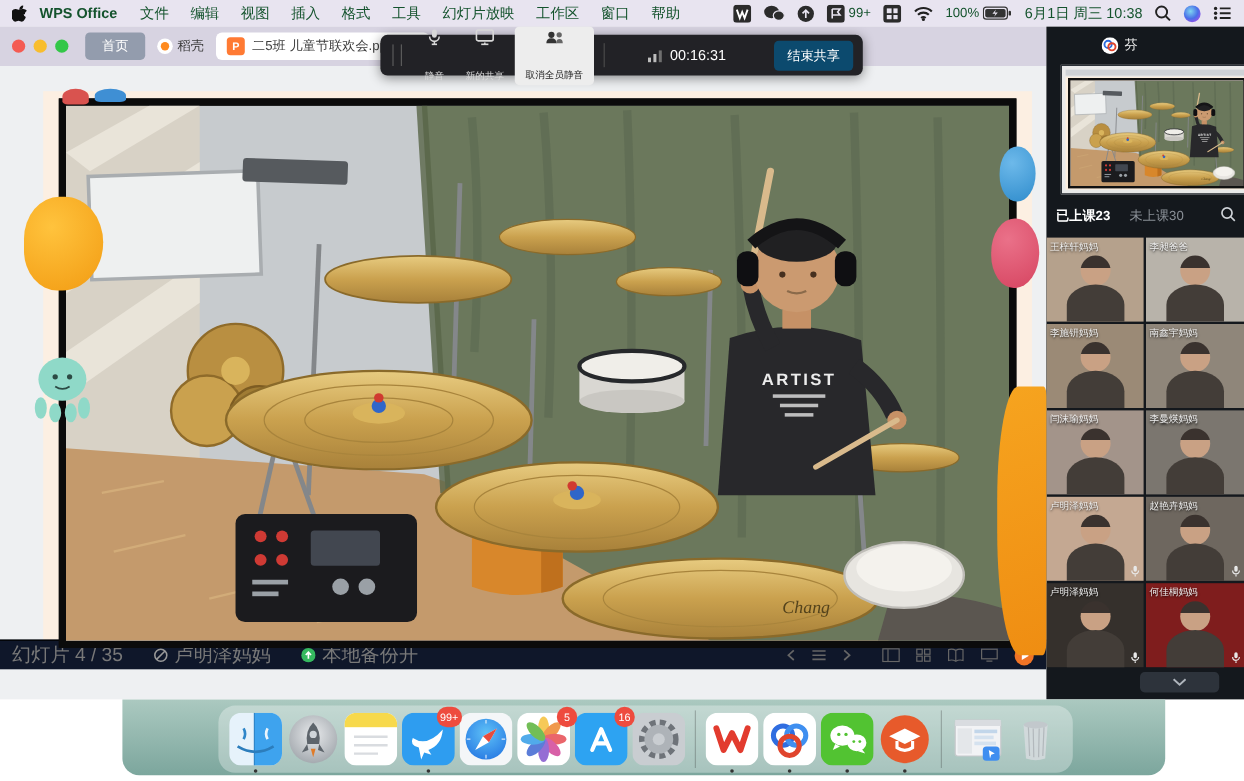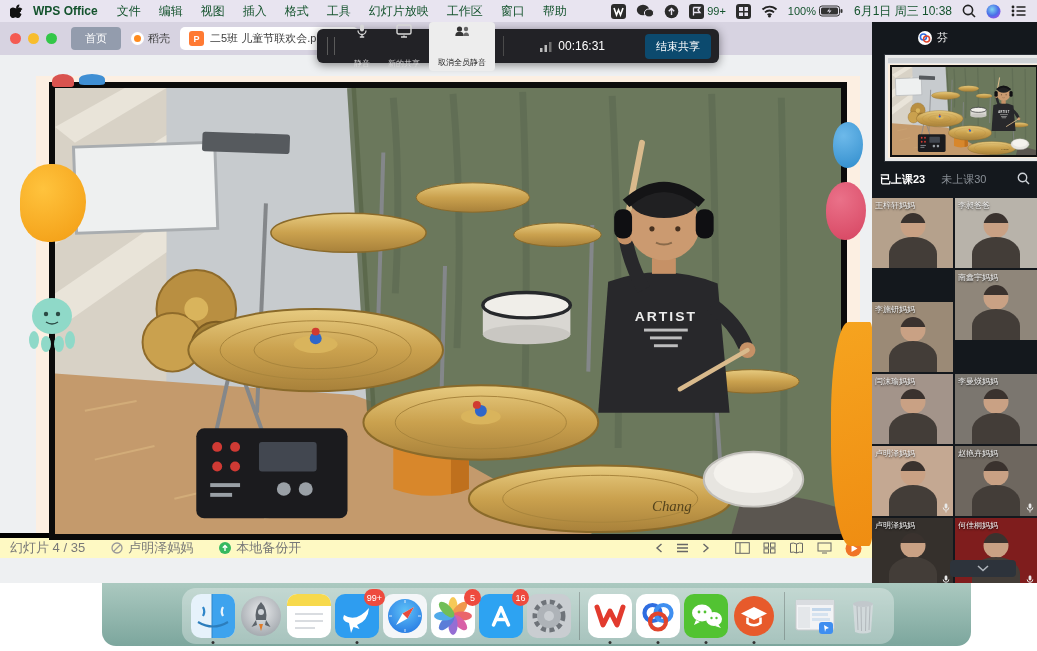--- a/index.html
+++ b/index.html
@@ -43,21 +43,21 @@
 .photo svg{width:100%;height:100%}
 .deco{position:absolute;z-index:6}
 .balloon-y{left:-16px;top:88px;width:66px;height:78px;background:radial-gradient(circle at 35% 32%,#ffc33d,#f29b12);border-radius:48% 52% 55% 45%}
 .octo{left:-10px;top:218px;width:52px;height:58px}
 .balloon-b{left:797px;top:46px;width:30px;height:46px;background:radial-gradient(circle at 35% 30%,#6db9ea,#2f8ccc);border-radius:50% 50% 52% 48%}
 .balloon-p{left:790px;top:106px;width:40px;height:58px;background:radial-gradient(circle at 35% 30%,#ea7189,#d64460);border-radius:50% 50% 52% 48%}
 .blob-o{left:795px;top:246px;width:42px;height:224px;background:linear-gradient(160deg,#f6a41f,#ef8d12);border-radius:42% 8% 10% 46%}
 .peek-r{left:16px;top:-2px;width:22px;height:13px;background:#d9534f;border-radius:50% 50% 20% 20%}
 .peek-b{left:43px;top:-2px;width:26px;height:11px;background:#3f8fd4;border-radius:50% 50% 20% 20%}
 
-.statusbar{position:absolute;bottom:0;left:0;width:100%;height:25px;background:#fef9c3;border-top:5px solid #000000;display:flex;align-items:center;padding:0 10px;font-size:13px;color:#787878}
+.statusbar{position:absolute;bottom:0;left:0;width:100%;height:25px;background:#0f172a;border-top:1px solid #000000;display:flex;align-items:center;padding:0 10px;font-size:16px;color:#787878}
 .sb-item{display:flex;align-items:center;gap:5px;margin-right:26px;white-space:nowrap}
 .sb-right{margin-left:auto;display:flex;align-items:center;gap:13px}
 
 
 .panel{position:absolute;left:872px;top:22px;width:165px;height:561px;background:#14181d;overflow:hidden;color:#fff}
 .sharer{position:absolute;left:46px;top:8px;display:flex;align-items:center;gap:5px;font-size:11px;color:#f0f0f0}
 .thumb{position:absolute;left:12px;top:32px;width:160px;height:108px;background:#e9e9e9;padding:3px;border:1px solid #2c3138}
 .thumb-top{height:5px;background:#cfd2d6;margin-bottom:1px}
 .thumb-inner{position:relative;width:100%;height:94px;background:#fceede;padding:3px 4px}
 .ptabs{position:absolute;left:8px;top:150px;width:150px;display:flex;align-items:flex-start;gap:16px;font-size:11px}
@@ -488,21 +488,21 @@
     <div class="tile" style="background: rgb(181, 161, 140);">
         <span class="head"></span>
         <span class="bod"></span>
         <span class="tname">王梓轩妈妈</span>
       </div>
     <div class="tile" style="background: rgb(184, 179, 170);">
         <span class="head"></span>
         <span class="bod"></span>
         <span class="tname">李昶爸爸</span>
       </div>
-    <div class="tile" style="background: rgb(155, 138, 118); margin-top: 32px;">
+    <div class="tile" style="background: rgb(155, 138, 118);">
         <span class="head"></span>
         <span class="bod"></span>
         <span class="tname">李施钘妈妈</span>
       </div>
     <div class="tile" style="background: rgb(143, 134, 122);">
         <span class="head"></span>
         <span class="bod"></span>
         <span class="tname">南鑫宇妈妈</span>
       </div>
     <div class="tile" style="background: rgb(163, 148, 138);">

